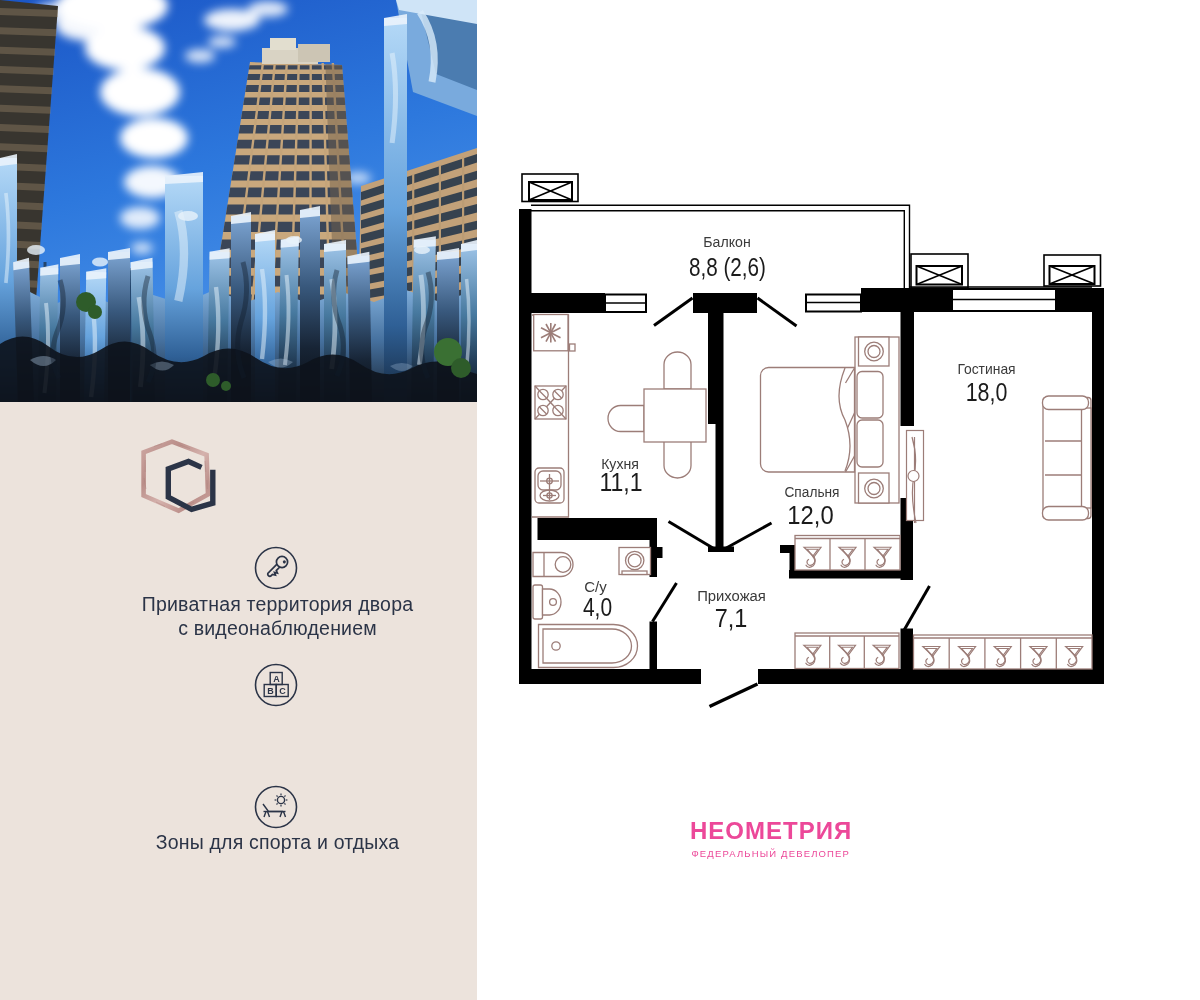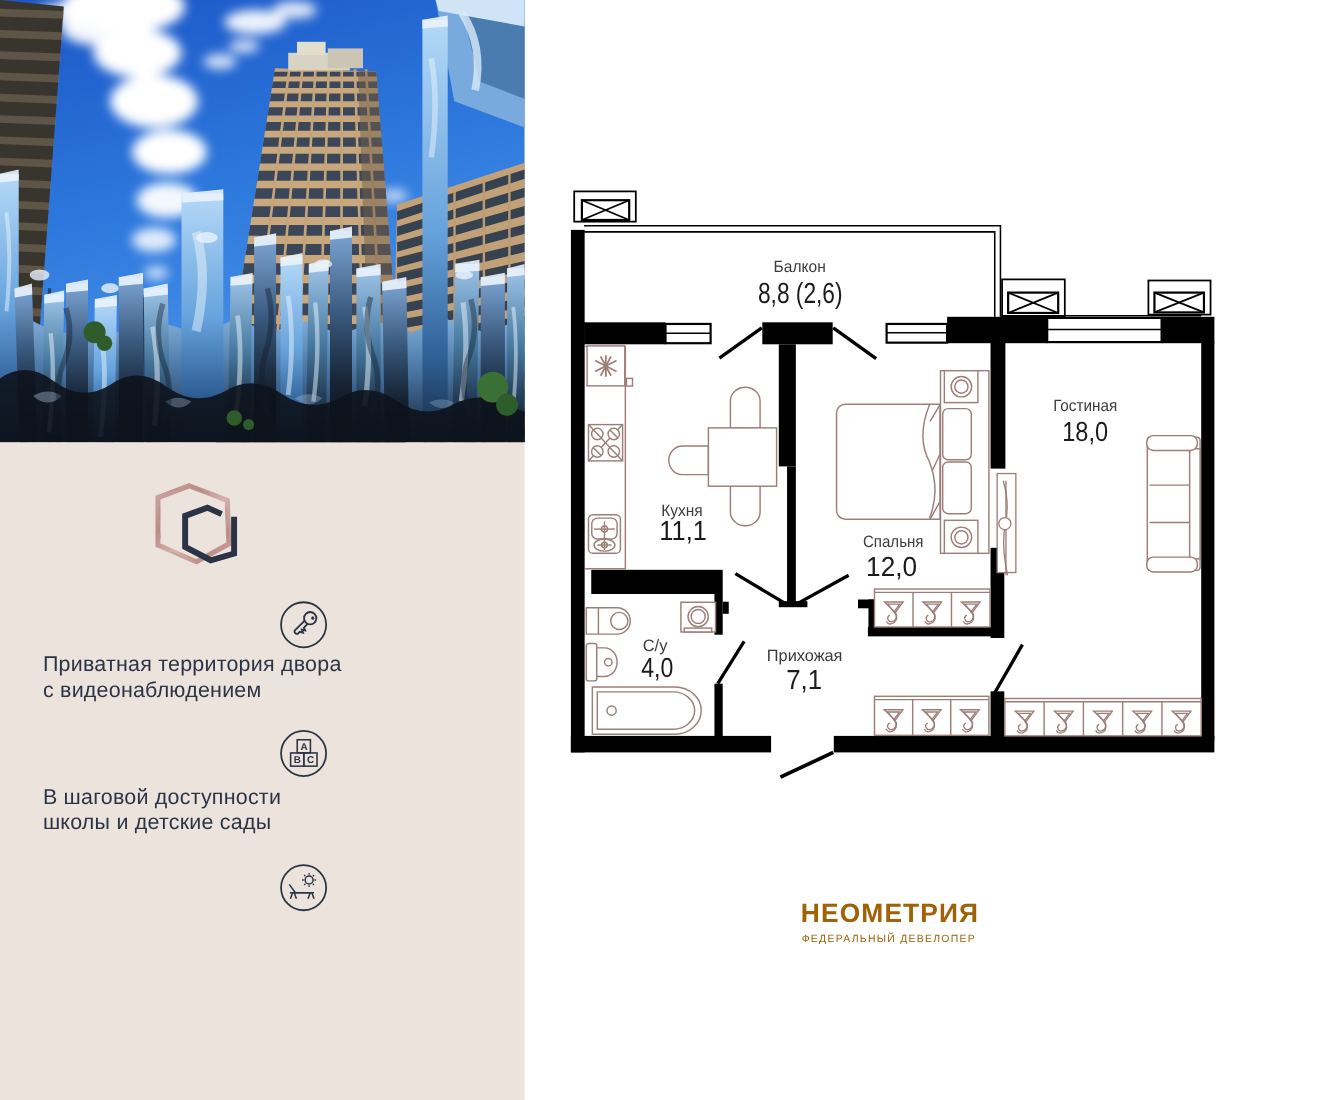--- a/index.html
+++ b/index.html
@@ -1,17 +1,17 @@
 <!DOCTYPE html>
 <html><head><meta charset="utf-8">
 <style>
 *{margin:0;padding:0;box-sizing:border-box}
 html,body{width:1200px;height:1000px;background:#fff;font-family:"Liberation Sans",sans-serif}
 #page{position:relative;width:1200px;height:1000px;overflow:hidden;background:#fff}
-.feat{position:absolute;left:39px;width:477px;color:#2b3447;font-size:19.5px;line-height:23.5px;letter-spacing:0.2px}
+.feat{position:absolute;left:39px;width:477px;text-align:center;color:#2b3447;font-size:19.5px;line-height:23.5px;letter-spacing:0.2px}
 </style></head>
 <body>
 <div id="page">
 
 <div style="position:absolute;left:0;top:0;width:477px;height:1000px;background:#ece3dc"></div>
 
 <svg width="477" height="402" viewBox="0 0 477 402" style="position:absolute;left:0;top:0">
 <defs>
 <filter id="cloudblur" x="-30%" y="-30%" width="160%" height="160%">
           <feGaussianBlur stdDeviation="5"></feGaussianBlur>
@@ -332,21 +332,20 @@
 <rect x="10.2" y="21.5" width="12" height="12"></rect>
 <rect x="22.2" y="21.5" width="12" height="12"></rect>
 </g>
 <g fill="#2b3447" font-size="9" font-weight="bold" text-anchor="middle" font-family="Liberation Sans,sans-serif">
 <text x="22.4" y="19">A</text>
         <text x="16.4" y="31">B</text>
         <text x="28.4" y="31">C</text>
 </g>
 </svg>
 
-<div class="feat" style="top:713.5px">В шаговой доступности<br>школы и детские сады</div>
 
 <svg width="44" height="44" viewBox="0 0 44 44" style="position:absolute;left:254px;top:785px">
 <circle cx="22" cy="22" r="20.5" fill="none" stroke="#2b3447" stroke-width="1.6"></circle>
 <g fill="none" stroke="#2b3447" stroke-width="1.4">
 <circle cx="27" cy="15" r="3.6"></circle>
 <g stroke-width="1.2">
 <line x1="27" y1="8.6" x2="27" y2="10.2"></line>
           <line x1="27" y1="19.8" x2="27" y2="21.4"></line>
 <line x1="20.6" y1="15" x2="22.2" y2="15"></line>
           <line x1="31.8" y1="15" x2="33.4" y2="15"></line>
@@ -354,20 +353,21 @@
           <line x1="30.4" y1="18.4" x2="31.5" y2="19.5"></line>
 <line x1="22.5" y1="19.5" x2="23.6" y2="18.4"></line>
           <line x1="30.4" y1="11.6" x2="31.5" y2="10.5"></line>
 </g>
 <path d="M9,19 l5.5,7.5 14.5,0"></path>
 <path d="M9.5,26.5 l22,0"></path>
 <path d="M12,26.5 l-2,5.5 m3.5,-5.5 l2,5.5 m12.5,-5.5 l-2,5.5 m3.5,-5.5 l2,5.5"></path>
 </g>
 </svg>
 
+<div class="feat" style="top:831px">Зоны для спорта и отдыха</div>
 <svg width="1200" height="1000" viewBox="0 0 1200 1000" style="position:absolute;left:0;top:0" font-family="Liberation Sans, sans-serif">
       <g>
         <rect x="519" y="209" width="12.5" height="475" fill="#000"></rect>
       </g>
       <g>
         <rect x="519" y="669" width="182" height="15" fill="#000"></rect>
       </g>
       <g>
         <rect x="758" y="669" width="346" height="15" fill="#000"></rect>
       </g>
@@ -654,16 +654,16 @@
       <g>
         <text transform="translate(595.5 592) scale(1.0 1)" font-size="15" fill="#3a3a3a" text-anchor="middle">С/у</text>
         <text transform="translate(597.5 615.5) scale(0.84 1)" font-size="25" fill="#1b1b1b" text-anchor="middle">4,0</text>
       </g>
       <g>
         <text transform="translate(731.5 601) scale(0.99 1)" font-size="15" fill="#3a3a3a" text-anchor="middle">Прихожая</text>
         <text transform="translate(731 626.5) scale(0.938 1)" font-size="25" fill="#1b1b1b" text-anchor="middle">7,1</text>
       </g>
     </svg>
 
-<div style="position:absolute;left:728px;top:817px;width:160px;text-align:center;color:#a16207">
+<div style="position:absolute;left:690px;top:817px;width:160px;text-align:right;color:#ec4899">
 <div style="font-size:24px;font-weight:bold;letter-spacing:1px">НЕОМЕТРИЯ</div>
 <div style="font-size:9.5px;font-weight:normal;letter-spacing:1.15px;margin-top:3px">ФЕДЕРАЛЬНЫЙ&nbsp;ДЕВЕЛОПЕР</div>
 </div>
 </div>
 </body></html>

